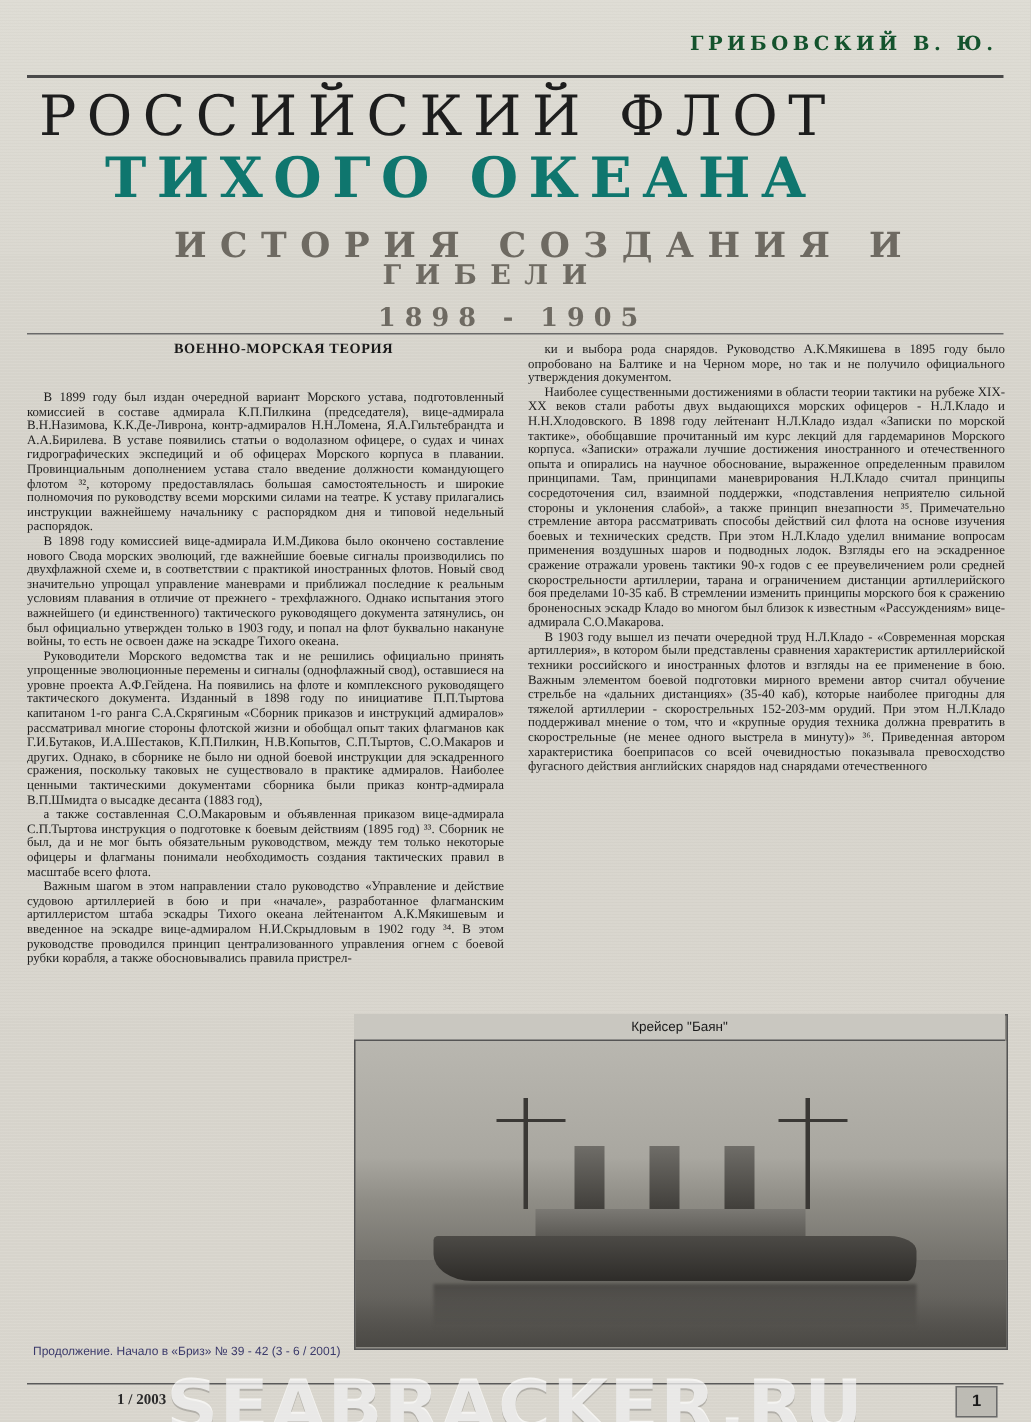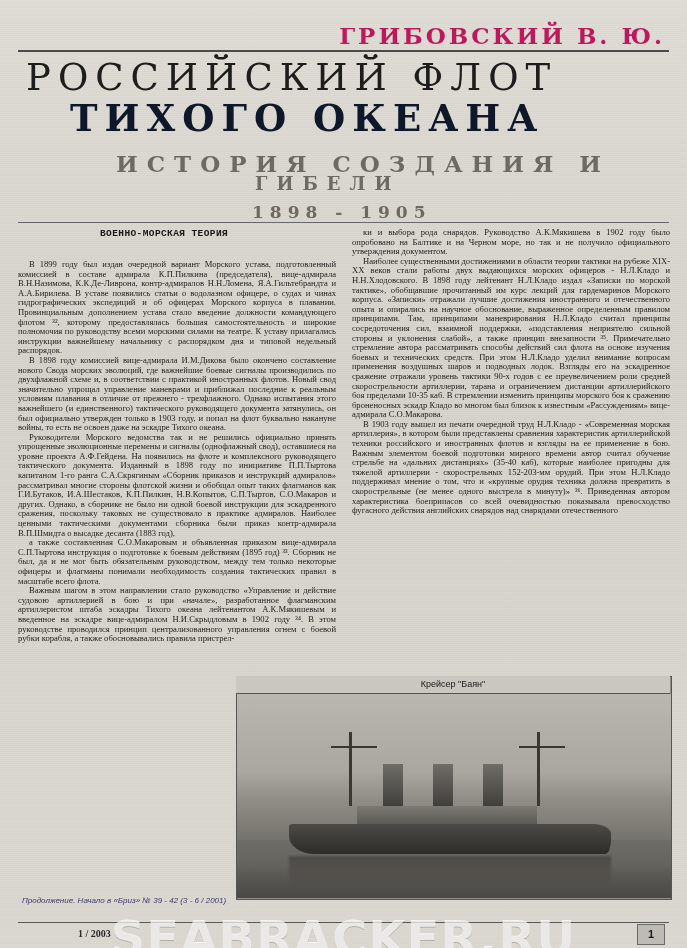--- a/index.html
+++ b/index.html
@@ -17,44 +17,44 @@
     background:
       repeating-linear-gradient(0deg, rgba(0,0,0,0.015) 0px, rgba(0,0,0,0.015) 1px, rgba(255,255,255,0.02) 1px, rgba(255,255,255,0.02) 2px),
       linear-gradient(180deg,#dedcd4 0%, #d6d3cb 40%, #dbd8d0 100%);
   }
   .content{position:absolute;inset:0;}
 
   .author{
     position:absolute;top:22px;right:22px;
     font-family:"DejaVu Serif", serif;
     font-weight:bold;
-    font-size:23px;
+    font-size:13px;
     letter-spacing:3px;
-    color:#be185d;
+    color:#14532d;
   }
   .rule-top{
     position:absolute;left:18px;right:18px;top:50px;
     height:2px;background:#4a4a4a;
   }
   .title1{
     position:absolute;left:26px;top:56px;
     font-family:"DejaVu Serif", serif;
     font-weight:normal;
     font-size:37px;
     letter-spacing:7px;
     color:#1d1d1d;
     white-space:nowrap;
   }
   .title2{
     position:absolute;left:70px;top:96px;
     font-family:"DejaVu Serif", serif;
     font-weight:bold;
     font-size:37px;
     letter-spacing:7px;
-    color:#0f172a;
+    color:#0f766e;
     white-space:nowrap;
   }
   .subtitle1{
     position:absolute;left:116px;top:150px;
     font-family:"DejaVu Serif", serif;
     font-weight:bold;
     font-size:23px;
     letter-spacing:9px;
     color:#6e6a62;
     white-space:nowrap;
@@ -76,22 +76,22 @@
     letter-spacing:6px;
     color:#6e6a62;
     white-space:nowrap;
   }
   .rule-mid{
     position:absolute;left:18px;right:18px;top:222px;
     height:1px;background:#6a6a6a;
   }
 
   .section-head{
-    position:absolute;left:84px;top:228px;
-    font-family:Liberation Mono, monospace;
+    position:absolute;left:100px;top:228px;
+    font-family:Liberation Serif, serif;
     font-weight:bold;
     font-size:9.5px;
     letter-spacing:0.4px;
     color:#1a1a1a;
     padding-left:16px;
   }
 
   .col{
     position:absolute;
     font-size:8.6px;
@@ -161,21 +161,20 @@
     background:linear-gradient(180deg,rgba(40,38,36,.45),rgba(70,68,64,0));
     filter:blur(1px);
   }
 
   .cont-note{
     position:absolute;left:22px;top:896px;width:210px;
     font-family:"Liberation Sans", sans-serif;
     font-size:8px;
     line-height:10px;
     color:#3b3a6b;
-    font-style:italic;
   }
   .rule-bottom{
     position:absolute;left:18px;right:18px;top:922px;height:1px;background:#5a5a5a;
   }
   .issue{
     position:absolute;left:78px;top:928px;
     font-family:Liberation Serif, serif;
     font-size:10px;font-weight:bold;color:#2a2a2a;
   }
   .page-badge{
@@ -222,21 +221,21 @@
 
   <div class="col col-left">
     <p>В 1899 году был издан очередной вариант Морского устава, подготовленный комиссией в составе адмирала К.П.Пилкина (председателя), вице-адмирала В.Н.Назимова, К.К.Де-Ливрона, контр-адмиралов Н.Н.Ломена, Я.А.Гильтебрандта и А.А.Бирилева. В уставе появились статьи о водолазном офицере, о судах и чинах гидрографических экспедиций и об офицерах Морского корпуса в плавании. Провинциальным дополнением устава стало введение должности командующего флотом ³², которому предоставлялась большая самостоятельность и широкие полномочия по руководству всеми морскими силами на театре. К уставу прилагались инструкции важнейшему начальнику с распорядком дня и типовой недельный распорядок.</p>
     <p>В 1898 году комиссией вице-адмирала И.М.Дикова было окончено составление нового Свода морских эволюций, где важнейшие боевые сигналы производились по двухфлажной схеме и, в соответствии с практикой иностранных флотов. Новый свод значительно упрощал управление маневрами и приближал последние к реальным условиям плавания в отличие от прежнего - трехфлажного. Однако испытания этого важнейшего (и единственного) тактического руководящего документа затянулись, он был официально утвержден только в 1903 году, и попал на флот буквально накануне войны, то есть не освоен даже на эскадре Тихого океана.</p>
     <p>Руководители Морского ведомства так и не решились официально принять упрощенные эволюционные перемены и сигналы (однофлажный свод), оставшиеся на уровне проекта А.Ф.Гейдена. На появились на флоте и комплексного руководящего тактического документа. Изданный в 1898 году по инициативе П.П.Тыртова капитаном 1-го ранга С.А.Скрягиным «Сборник приказов и инструкций адмиралов» рассматривал многие стороны флотской жизни и обобщал опыт таких флагманов как Г.И.Бутаков, И.А.Шестаков, К.П.Пилкин, Н.В.Копытов, С.П.Тыртов, С.О.Макаров и других. Однако, в сборнике не было ни одной боевой инструкции для эскадренного сражения, поскольку таковых не существовало в практике адмиралов. Наиболее ценными тактическими документами сборника были приказ контр-адмирала В.П.Шмидта о высадке десанта (1883 год),</p>
     <p>а также составленная С.О.Макаровым и объявленная приказом вице-адмирала С.П.Тыртова инструкция о подготовке к боевым действиям (1895 год) ³³. Сборник не был, да и не мог быть обязательным руководством, между тем только некоторые офицеры и флагманы понимали необходимость создания тактических правил в масштабе всего флота.</p>
     <p>Важным шагом в этом направлении стало руководство «Управление и действие судовою артиллерией в бою и при «начале», разработанное флагманским артиллеристом штаба эскадры Тихого океана лейтенантом А.К.Мякишевым и введенное на эскадре вице-адмиралом Н.И.Скрыдловым в 1902 году ³⁴. В этом руководстве проводился принцип централизованного управления огнем с боевой рубки корабля, а также обосновывались правила пристрел-</p>
   </div>
 
   <div class="col col-right">
-    <p>ки и выбора рода снарядов. Руководство А.К.Мякишева в 1902 году было опробовано на Балтике и на Черном море, но так и не получило официального утверждения документом.</p>
+    <p>ки и выбора рода снарядов. Руководство А.К.Мякишева в 1895 году было опробовано на Балтике и на Черном море, но так и не получило официального утверждения документом.</p>
     <p>Наиболее существенными достижениями в области теории тактики на рубеже XIX-XX веков стали работы двух выдающихся морских офицеров - Н.Л.Кладо и Н.Н.Хлодовского. В 1898 году лейтенант Н.Л.Кладо издал «Записки по морской тактике», обобщавшие прочитанный им курс лекций для гардемаринов Морского корпуса. «Записки» отражали лучшие достижения иностранного и отечественного опыта и опирались на научное обоснование, выраженное определенным правилом принципами. Там, принципами маневрирования Н.Л.Кладо считал принципы сосредоточения сил, взаимной поддержки, «подставления неприятелю сильной стороны и уклонения слабой», а также принцип внезапности ³⁵. Примечательно стремление автора рассматривать способы действий сил флота на основе изучения боевых и технических средств. При этом Н.Л.Кладо уделил внимание вопросам применения воздушных шаров и подводных лодок. Взгляды его на эскадренное сражение отражали уровень тактики 90-х годов с ее преувеличением роли средней скорострельности артиллерии, тарана и ограничением дистанции артиллерийского боя пределами 10-35 каб. В стремлении изменить принципы морского боя к сражению броненосных эскадр Кладо во многом был близок к известным «Рассуждениям» вице-адмирала С.О.Макарова.</p>
     <p>В 1903 году вышел из печати очередной труд Н.Л.Кладо - «Современная морская артиллерия», в котором были представлены сравнения характеристик артиллерийской техники российского и иностранных флотов и взгляды на ее применение в бою. Важным элементом боевой подготовки мирного времени автор считал обучение стрельбе на «дальних дистанциях» (35-40 каб), которые наиболее пригодны для тяжелой артиллерии - скорострельных 152-203-мм орудий. При этом Н.Л.Кладо поддерживал мнение о том, что и «крупные орудия техника должна превратить в скорострельные (не менее одного выстрела в минуту)» ³⁶. Приведенная автором характеристика боеприпасов со всей очевидностью показывала превосходство фугасного действия английских снарядов над снарядами отечественного</p>
   </div>
 
   <div class="figure">
     <div class="photo">
       <div class="sea"></div>
       <div class="mast m1"></div>
       <div class="mast m2"></div>
       <div class="yard" style="left:94px;bottom:150px;"></div>

